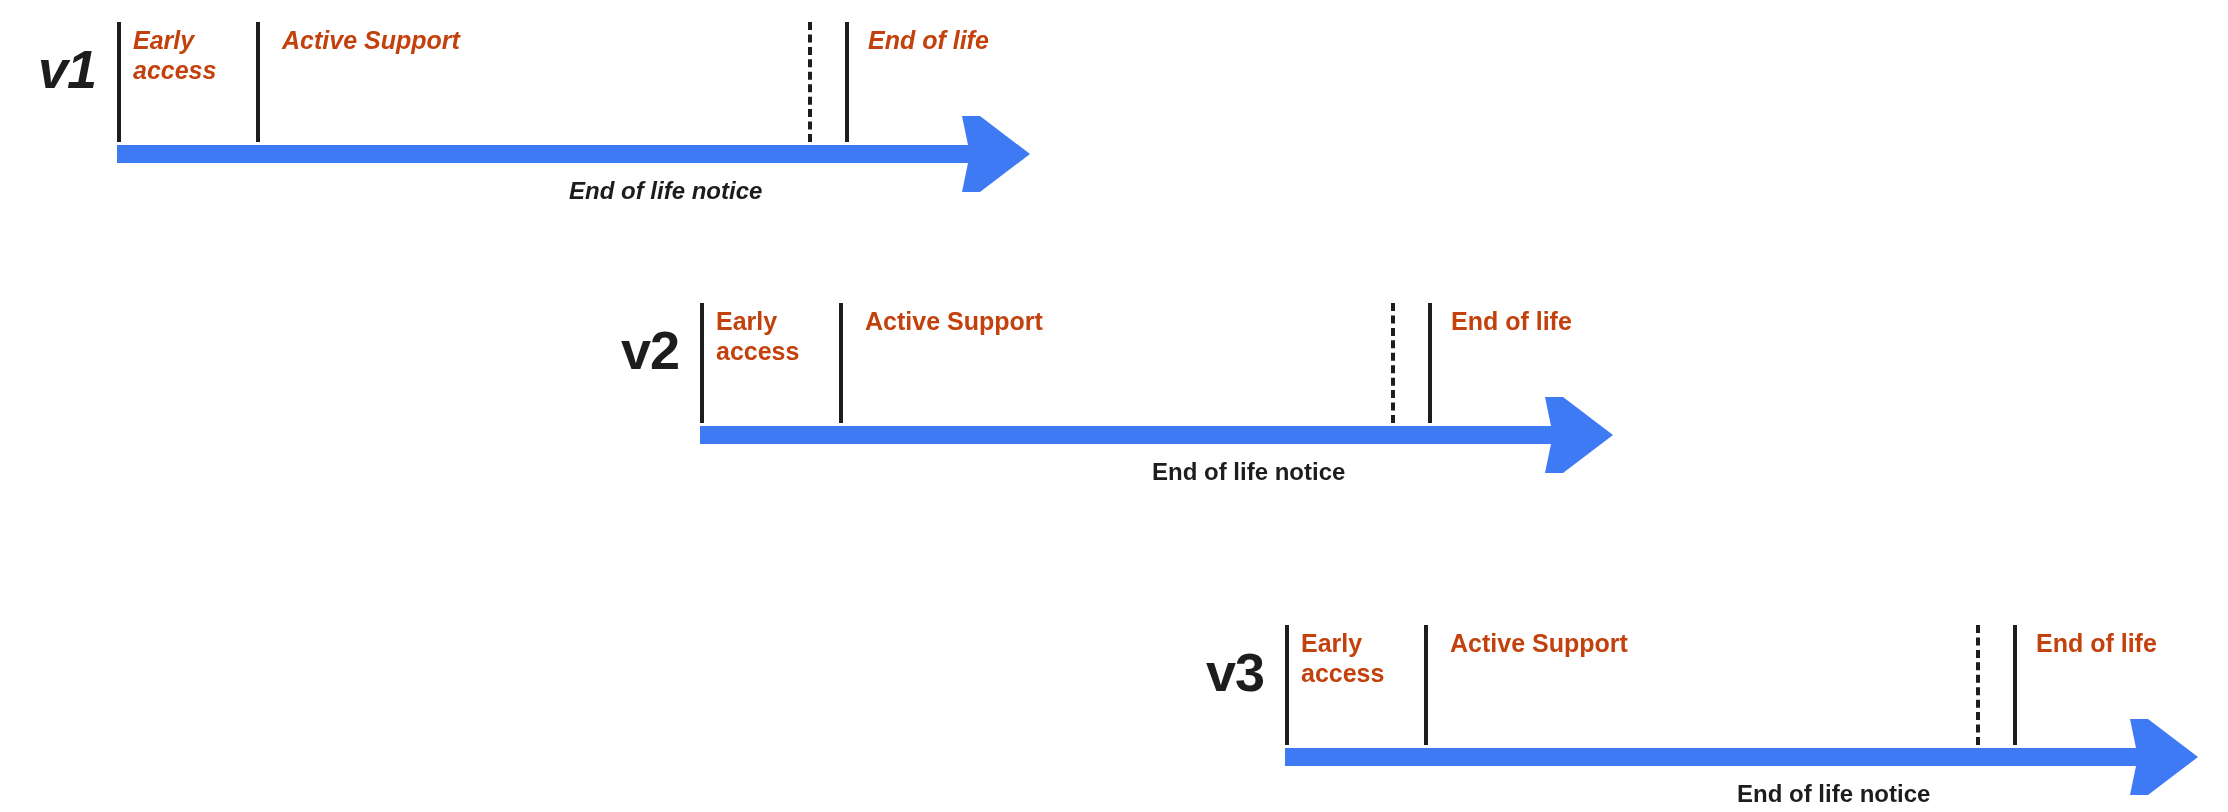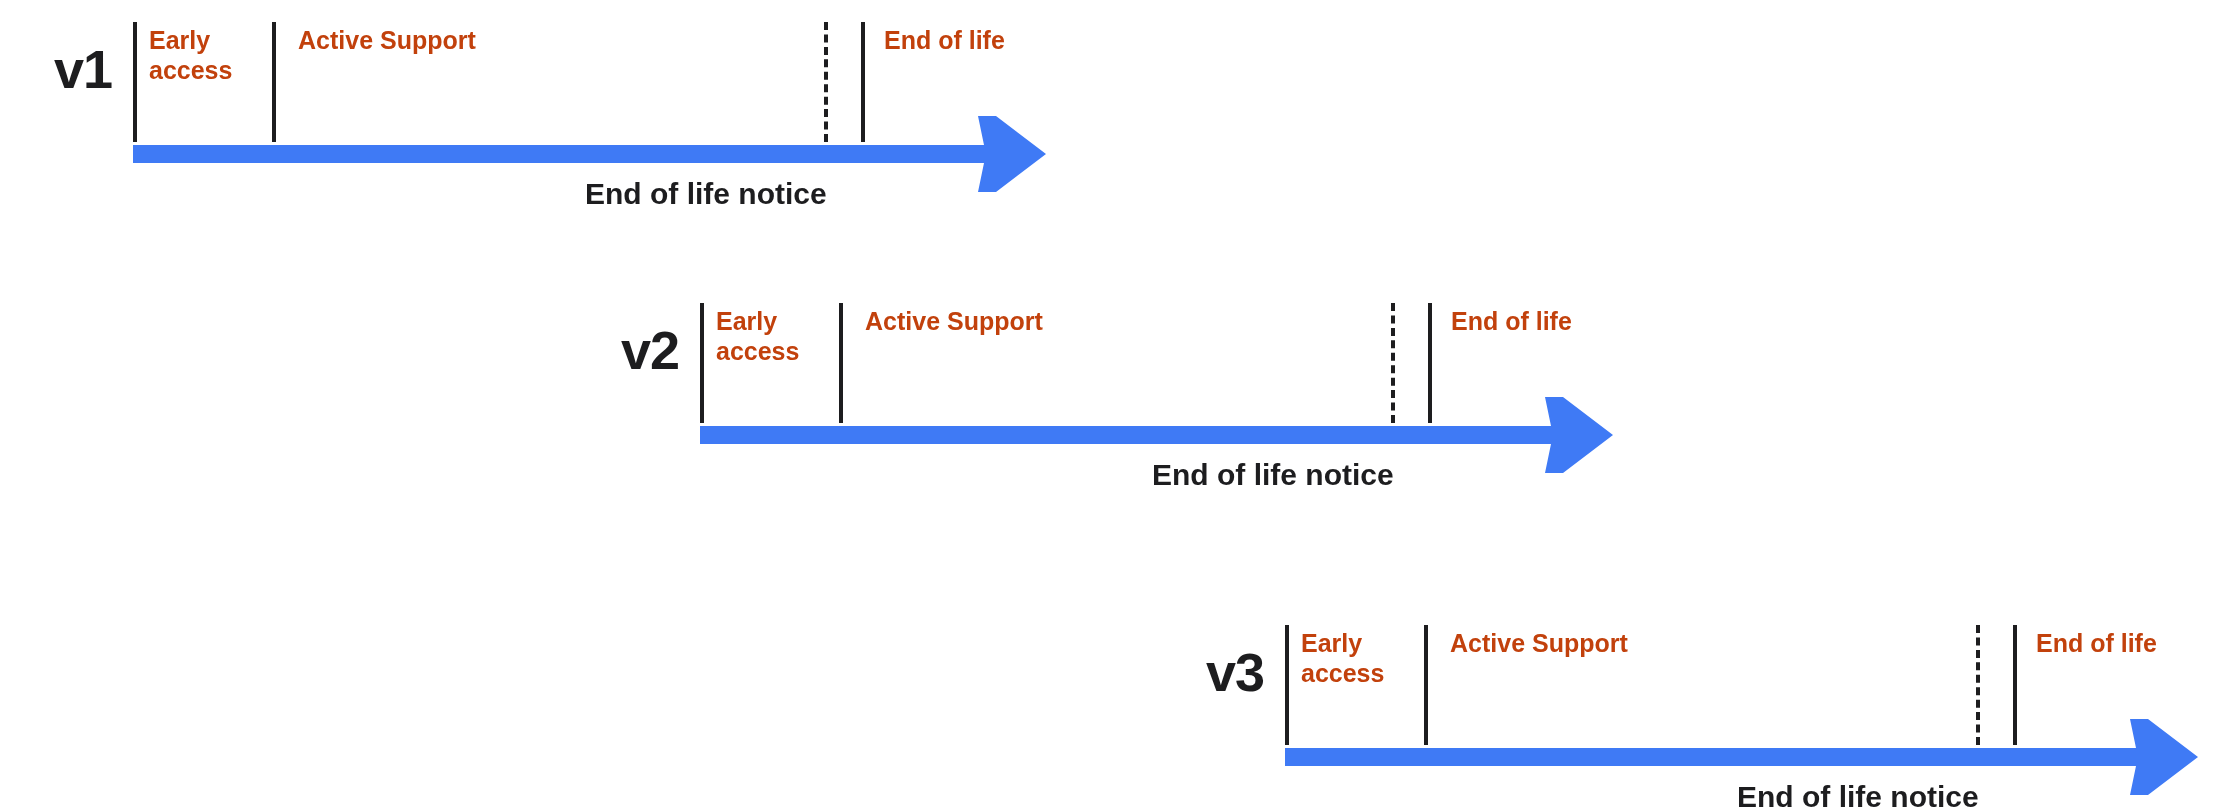--- a/index.html
+++ b/index.html
@@ -51,30 +51,30 @@
   .arrow-wrap {
     position: absolute;
   }
   .arrow-svg {
     display: block;
     overflow: visible;
   }
   .notice-caption {
     position: absolute;
     font-weight: bold;
-    font-size: 30px;
+    font-size: 24px;
     color: #1d1d1f;
     white-space: nowrap;
   }
 </style>
 </head>
 <body>
 
 <div id="canvas" style="background: rgb(255, 255, 255);">
-    <div class="timeline-row" style="left: 16px; top: 0px; width: 1788px; height: 812px;">
+    <div class="timeline-row" style="left: 0px; top: 0px; width: 1788px; height: 812px; font-style: italic;">
       <div class="version-label" style="left: 22px; top: 42px; width: 74px;">v1</div>
       <div class="divider" style="left: 117px; top: 22px; height: 120px;"></div>
       <div class="phase-label" style="left: 133px; top: 26px;">Early
 access</div>
       <div class="divider" style="left: 256px; top: 22px; height: 120px;"></div>
       <div class="phase-label" style="left: 282px; top: 26px;">Active Support</div>
       <div class="notice-divider" style="left: 808px; top: 22px; height: 120px;"></div>
       <div class="divider" style="left: 845px; top: 22px; height: 120px;"></div>
       <div class="phase-label" style="left: 868px; top: 26px;">End of life</div>
       <div class="arrow-wrap" style="left: 117px; top: 114px;">

